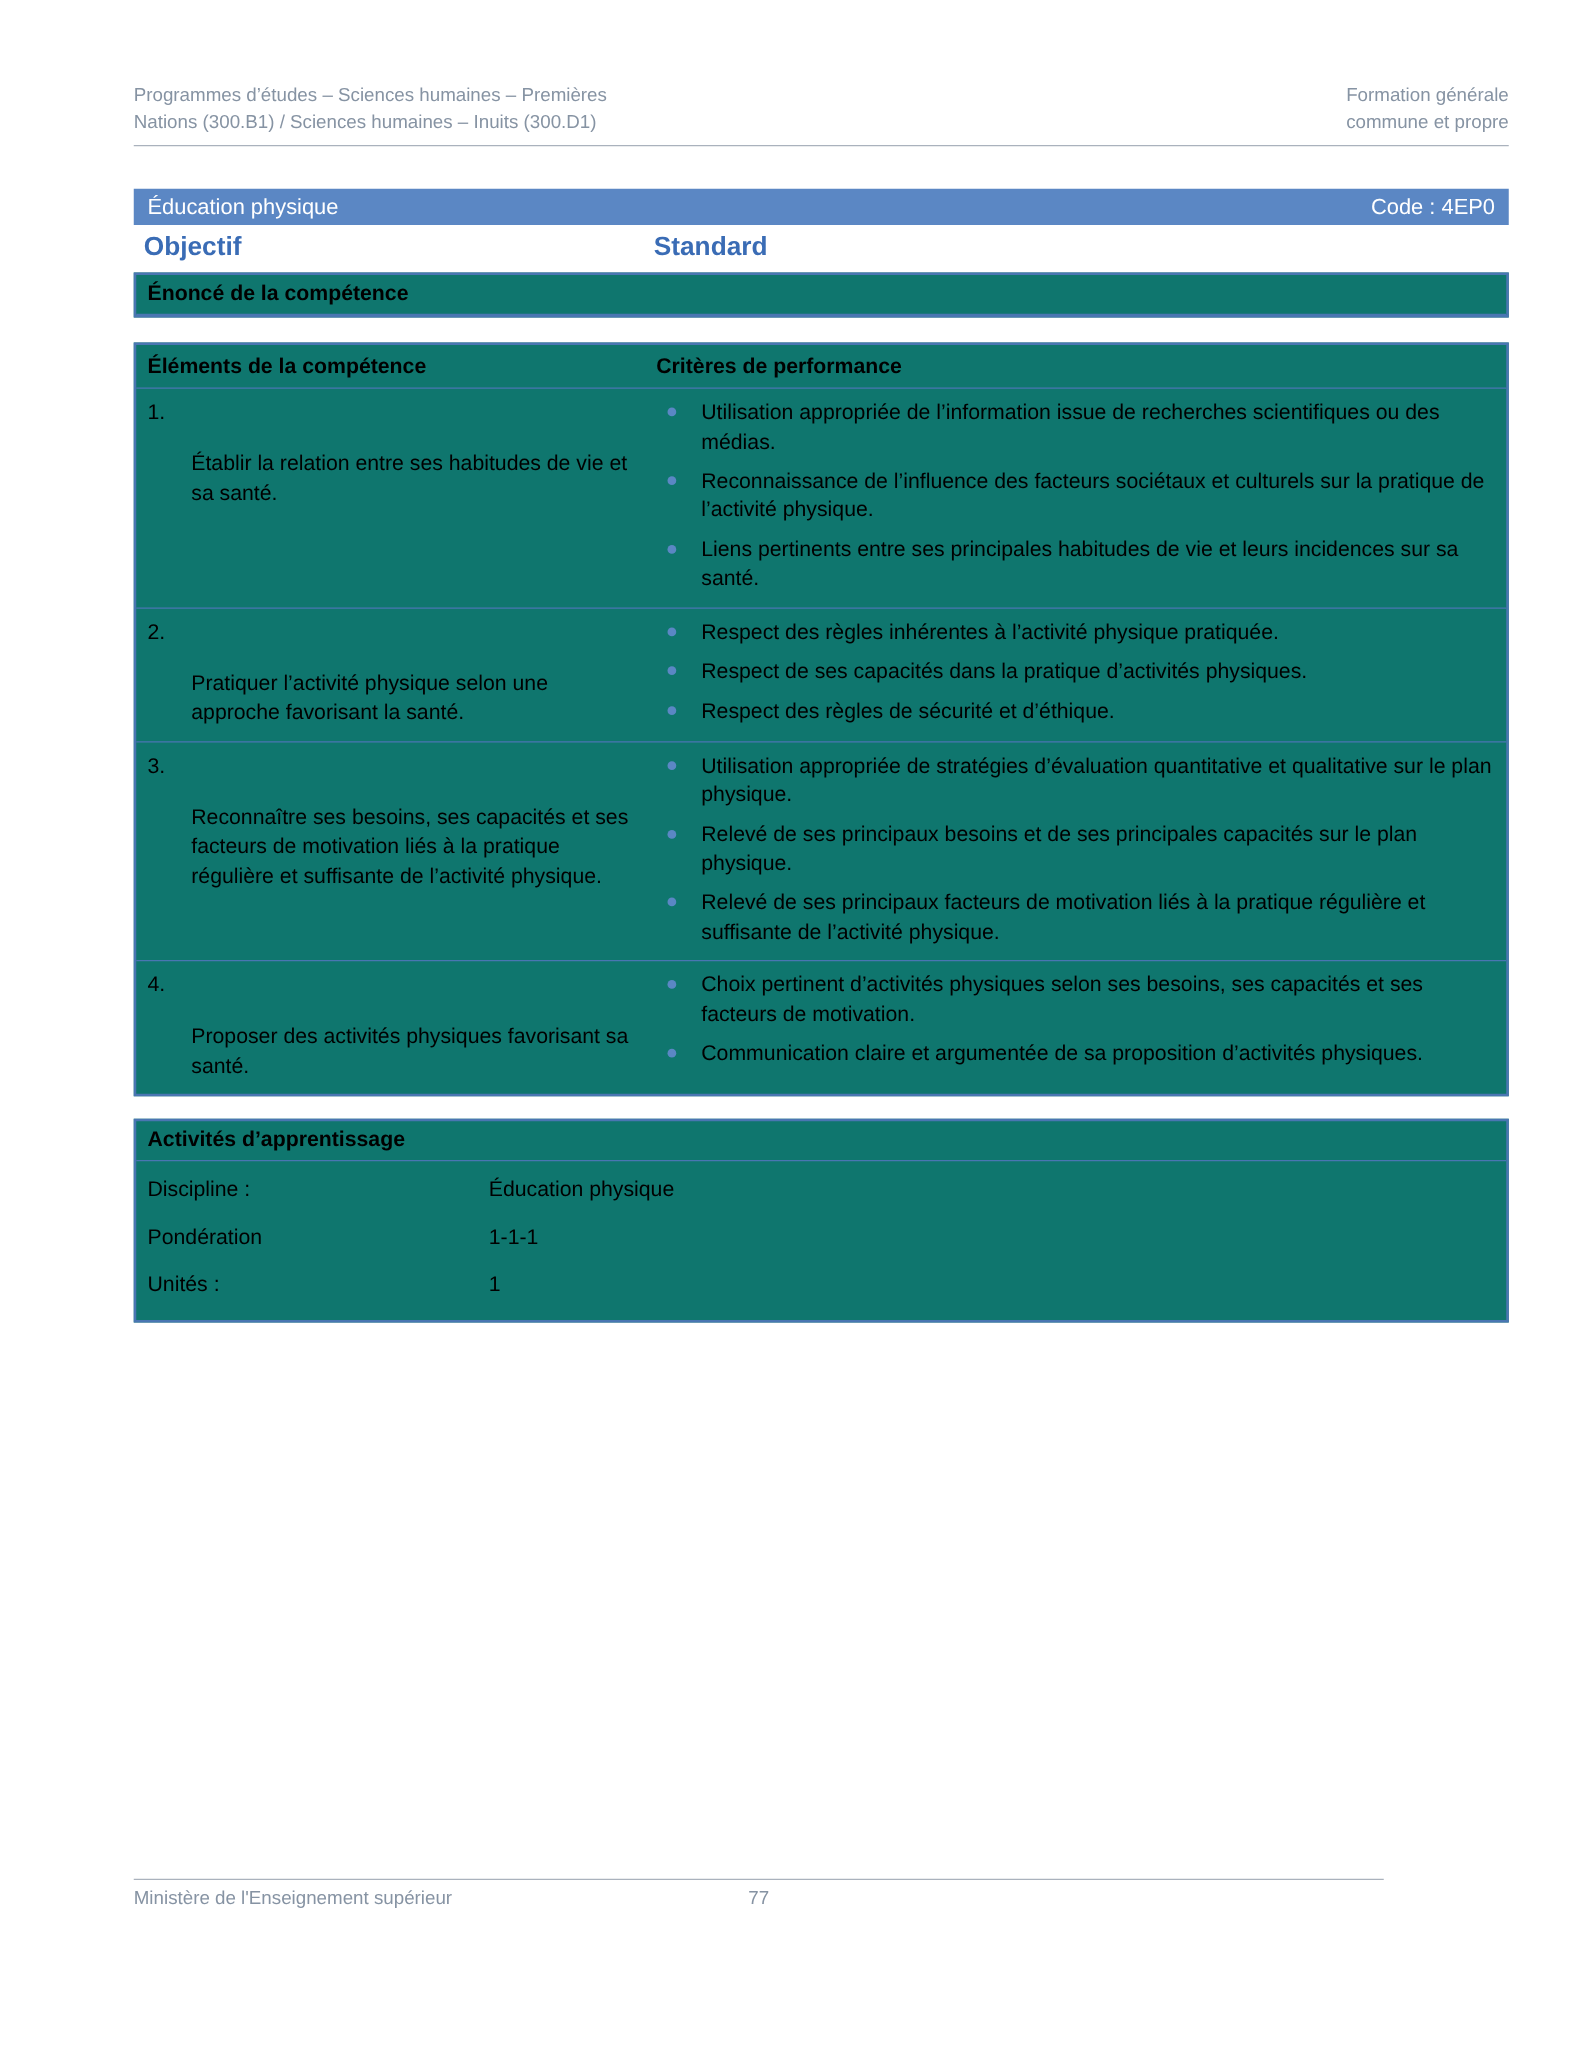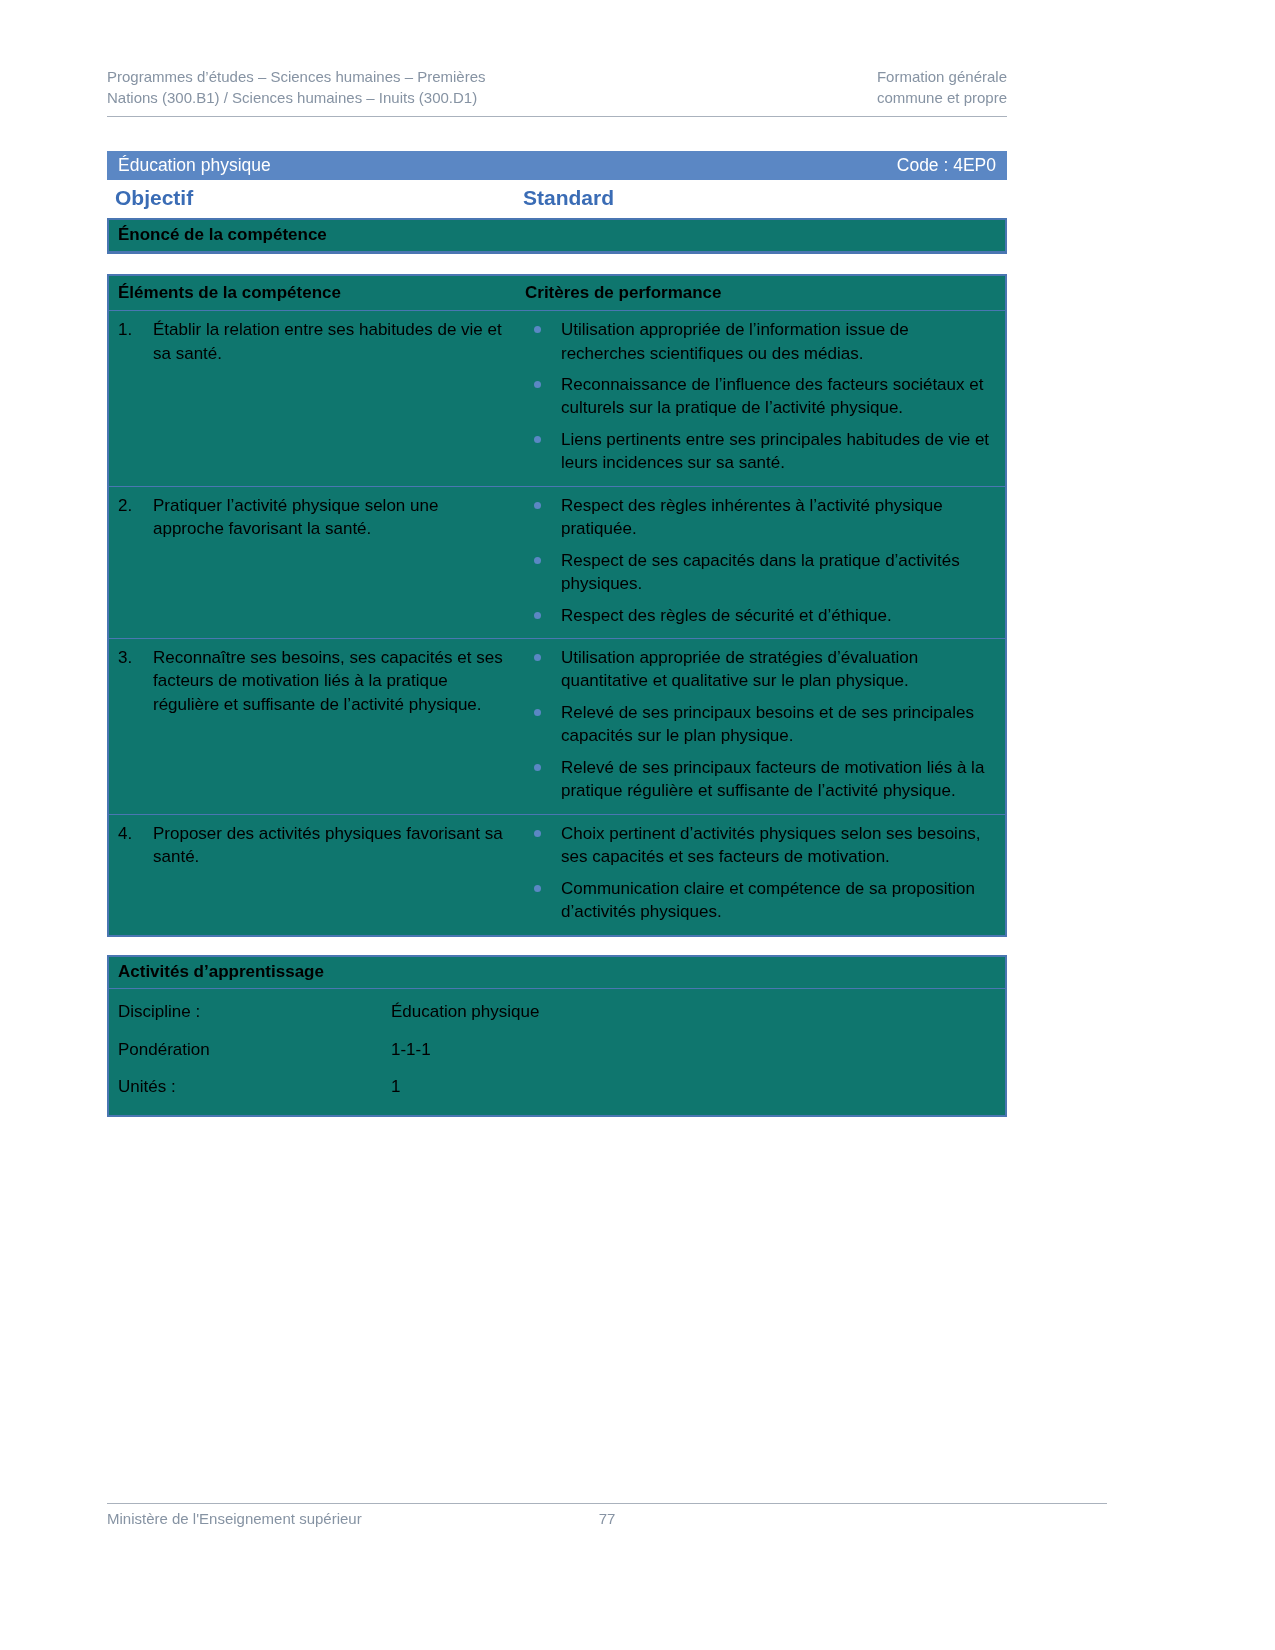--- a/index.html
+++ b/index.html
@@ -1,18 +1,18 @@
 <!DOCTYPE html>
 <html lang="fr"><head>
 <meta charset="utf-8">
 <style>
   html,body{margin:0;padding:0;background:#e9e9e9;}
   .page{width:1275px;height:1650px;background:#ffffff;position:relative;margin:0 auto;
         font-family:"Liberation Sans",sans-serif;color:#000;overflow:hidden;}
-  .content{position:absolute;left:107px;top:0;width:900px;}
+  .content{position:absolute;left:107px;top:0;width:1100px;}
 
   
   .pg-header{display:flex;justify-content:space-between;align-items:flex-end;
              padding-top:66px;padding-bottom:7px;border-bottom:1px solid #aab2bd;
              color:#8693a3;font-size:15px;line-height:1.42;}
   .ph-right{text-align:right;}
 
   
   .title-bar{margin-top:34px;background:#5b87c4;color:#fff;display:flex;
              justify-content:space-between;align-items:center;
@@ -37,21 +37,21 @@
   .elements-box{margin-top:20px;}
   .el-row{display:flex;border-bottom:1px solid #4a76b2;}
   .el-row:last-child{border-bottom:none;}
   .el-left{width:416px;flex:none;box-sizing:border-box;padding:7px 14px 11px 9px;
            font-size:17px;line-height:1.38;}
   .el-right{flex:1;box-sizing:border-box;padding:7px 10px 11px 0;
             font-size:17px;line-height:1.38;}
   .el-row.head .el-left,.el-row.head .el-right{font-weight:bold;padding-top:5px;padding-bottom:6px;}
   .item{display:flex;}
   .num{width:35px;flex:none;}
-  .el-text{flex:1;}
+  .el-text{flex:1;margin-top:41px;}
   ul.crit{list-style:none;margin:0;padding:0;}
   ul.crit li{position:relative;padding-left:36px;margin:0 0 8px;}
   ul.crit li:last-child{margin-bottom:0;}
   ul.crit li::before{content:"";position:absolute;left:9px;top:8px;width:7px;height:7px;
                      border-radius:50%;background:#5b87c4;}
 
   
   .activites-box{margin-top:18px;}
   .act-body{padding:12px 9px 16px;}
   .act-row{display:flex;margin-bottom:15px;font-size:17px;line-height:1.35;}
@@ -154,21 +154,21 @@
       <div class="el-row">
         <div class="el-left">
           <div class="item">
             <span class="num">4.</span>
             <span class="el-text">Proposer des activités physiques favorisant sa santé.</span>
           </div>
         </div>
         <div class="el-right">
           <ul class="crit">
             <li>Choix pertinent d’activités physiques selon ses besoins, ses capacités et ses facteurs de motivation.</li>
-            <li>Communication claire et compétence de sa proposition d’activités physiques.</li>
+            <li>Communication claire et argumentée de sa proposition d’activités physiques.</li>
           </ul>
         </div>
       </div>
 
     </section>
 
     <section class="box activites-box">
       <div class="box-header">Activités d’apprentissage</div>
       <div class="act-body">
         <div class="act-row">

